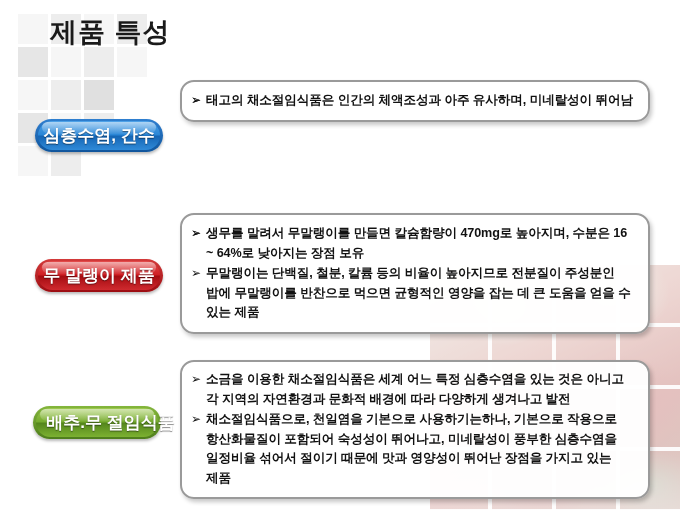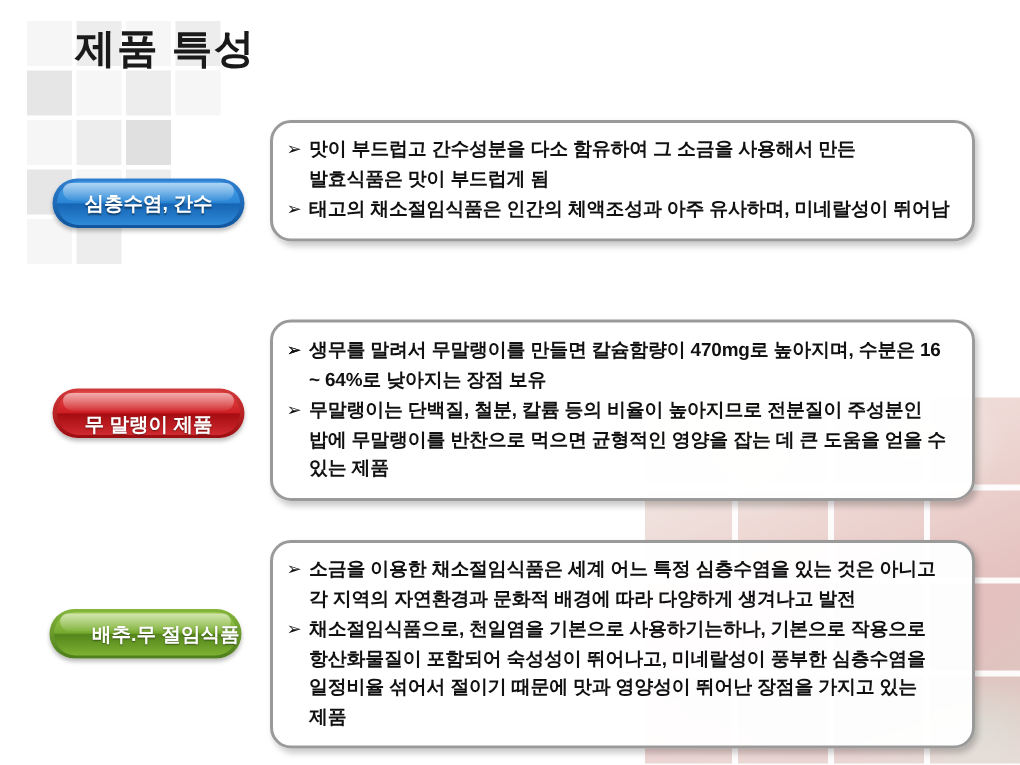--- a/index.html
+++ b/index.html
@@ -93,21 +93,21 @@
   
   .pill {
     position: absolute;
     width: 128px;
     height: 33px;
     border-radius: 17px;
     box-sizing: border-box;
     display: flex;
     align-items: center;
     justify-content: center;
-    font-size: 13px;
+    font-size: 17px;
     font-weight: bold;
     color: #ffffff;
     text-shadow: 0 1px 1px rgba(0,0,0,0.45);
     white-space: nowrap;
     box-shadow: 0 2px 3px rgba(0,0,0,0.28);
   }
   .pill .pill-inner {
     position: absolute;
     left: 3px; right: 3px; top: 2px; bottom: 2px;
     border-radius: 15px;
@@ -119,21 +119,21 @@
     height: 12px;
     border-radius: 8px 8px 10px 10px;
     background: linear-gradient(to bottom, rgba(255,255,255,0.55), rgba(255,255,255,0.06));
     pointer-events: none;
   }
   .pill .pill-text { position: relative; z-index: 3; }
 
   .pill-blue  { background: linear-gradient(to bottom, #2f7fd0, #10559c); }
   .pill-blue  .pill-inner { background: linear-gradient(to bottom, #4ea2e8 0%, #2a86d6 48%, #1565b4 52%, #2f8ad8 100%); }
 
-  .pill-red   { background: linear-gradient(to bottom, #d33a3a, #9c0d12); align-items: flex-end; }
+  .pill-red   { background: linear-gradient(to bottom, #d33a3a, #9c0d12); }
   .pill-red   .pill-inner { background: linear-gradient(to bottom, #e34b4b 0%, #cf1f24 48%, #a50c11 52%, #cf2a2f 100%); }
 
   .pill-green { background: linear-gradient(to bottom, #84b63c, #4e7d1c); }
   .pill-green .pill-inner { background: linear-gradient(to bottom, #9ec84f 0%, #76ab2f 48%, #54861c 52%, #7cb131 100%); }
 
   
   .box {
     position: absolute;
     left: 180px;
     width: 470px;
@@ -207,21 +207,20 @@
   <div class="pill pill-blue" style="left:35px; top:119px;">
     <div class="pill-inner"></div>
     <div class="pill-gloss"></div>
     <span class="pill-text">심층수염, 간수</span>
   </div>
 
   <div class="box" style="top:80px;">
     <ul class="bullet-list">
       <li>
         <span class="arrow">➢</span>
-        <span>맛이 부드럽고 간수성분을 다소 함유하여 그 소금을 사용해서 만든 발효식품은 맛이 부드럽게 됨</span>
       </li>
       <li>
         <span class="arrow">➢</span>
         <span>태고의 채소절임식품은 인간의 체액조성과 아주 유사하며, 미네랄성이 뛰어남</span>
       </li>
     </ul>
   </div>
 
   <div class="pill pill-red" style="left:35px; top:259px;">
     <div class="pill-inner"></div>

